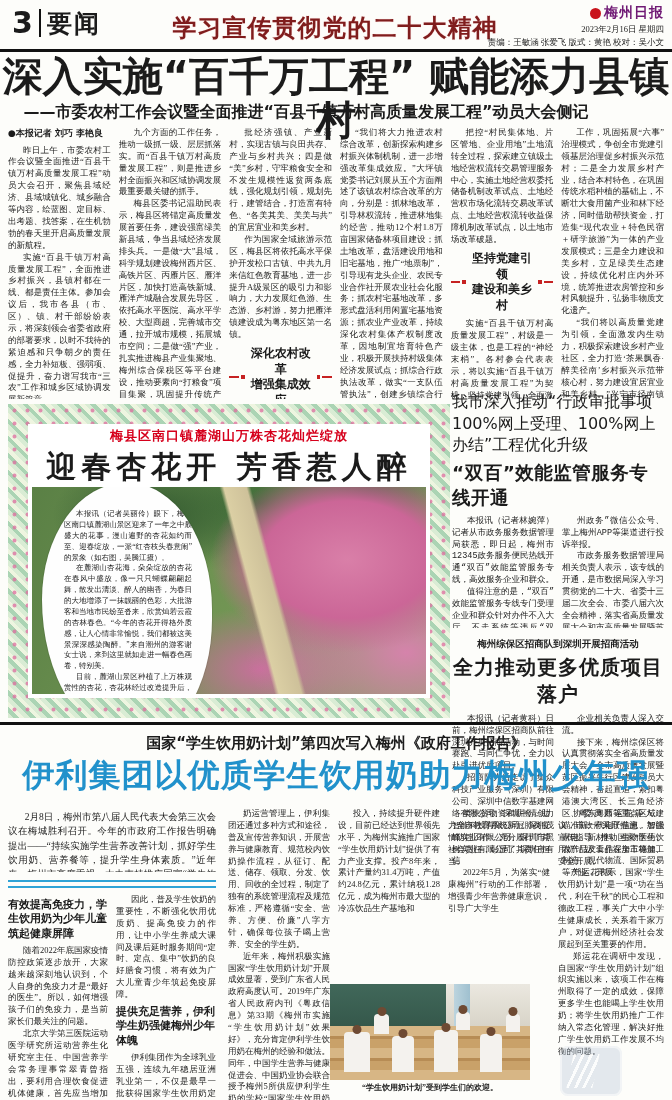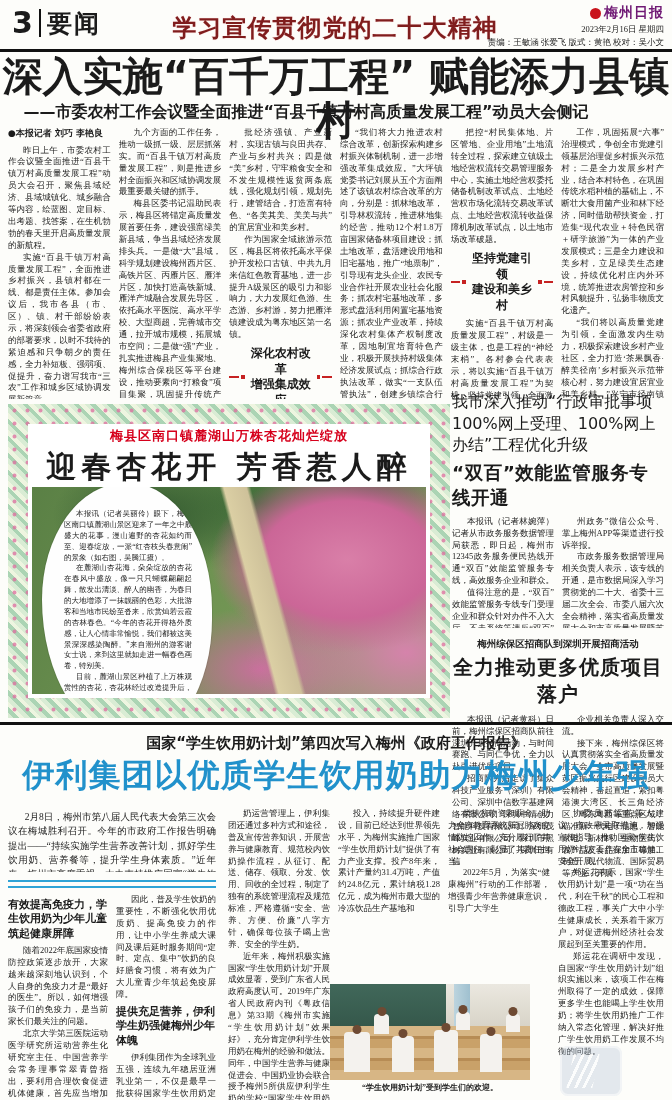--- a/index.html
+++ b/index.html
@@ -56,21 +56,21 @@
   .pf-oval{position:absolute;left:10px;top:-4px;width:170px;height:258px;background:#fefefe;
            border-radius:50% 50% 46% 54% / 46% 50% 48% 56%;box-sizing:border-box;
            padding:26px 20px 20px 22px;font-size:7.5px;line-height:1.45;overflow:hidden;
            box-shadow:0 0 0 1px rgba(0,0,0,.08);}
   .pf-oval .bp{text-indent:1.6em;}
   
   .rail{position:absolute;left:452px;top:391px;width:212px;}
   .r-kicker1{font-size:16px;font-weight:400;line-height:1.35;}
   .r-head{font-size:18.5px;font-weight:900;letter-spacing:.5px;margin:4px 0 6px 0;}
   .r-body{display:flex;gap:8px;}
-  .r-col{flex:1 1 0;overflow:hidden;font-size:8.5px;line-height:1.4;}
+  .r-col{flex:1 1 0;overflow:hidden;font-size:8.5px;line-height:1.4;font-family:Liberation Mono, monospace;}
   .r-kicker2{font-size:9.5px;text-align:center;margin-top:10px;font-weight:600;}
   .r-head2{font-size:20px;font-weight:900;text-align:center;letter-spacing:1px;margin:3px 0 6px 0;}
   
   .mk-kicker{position:absolute;left:0;top:734px;width:672px;text-align:center;
              font-size:15px;font-weight:800;}
   .mk-head{position:absolute;left:0;top:754px;width:672px;text-align:center;
            font-size:32px;font-weight:900;color:#2191cb;letter-spacing:1px;font-family:Liberation Mono, monospace;}
   .mk{position:absolute;left:8px;top:806px;width:656px;height:294px;}
   .mk .col{position:absolute;overflow:hidden;font-size:8.5px;line-height:1.4;}
   .mk-intro{position:absolute;left:0;top:4px;width:208px;height:62px;overflow:hidden;

